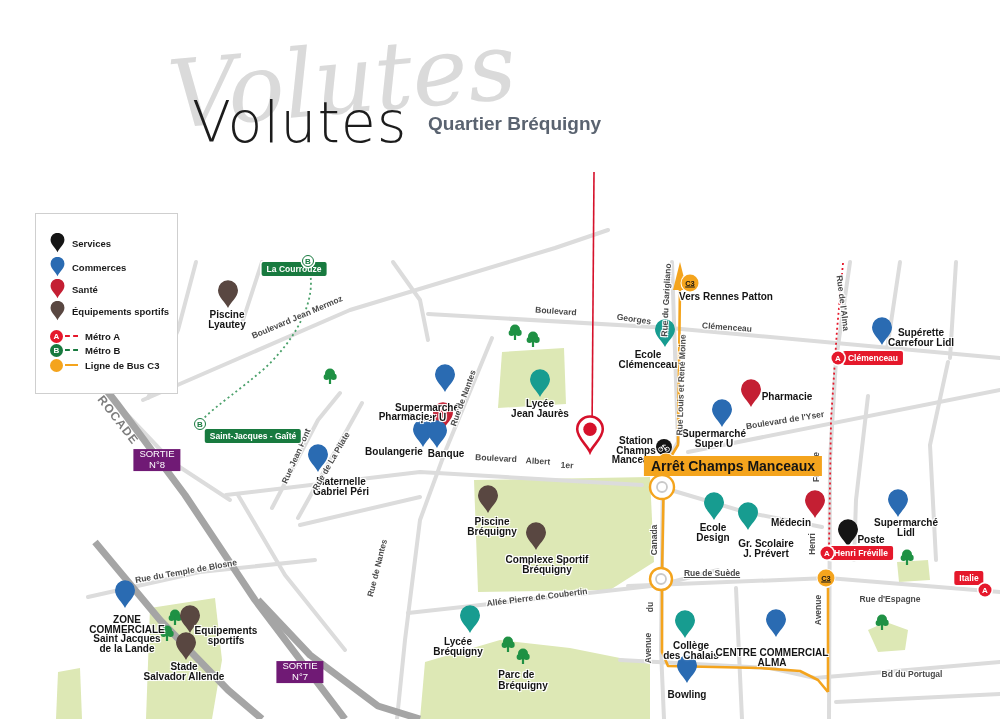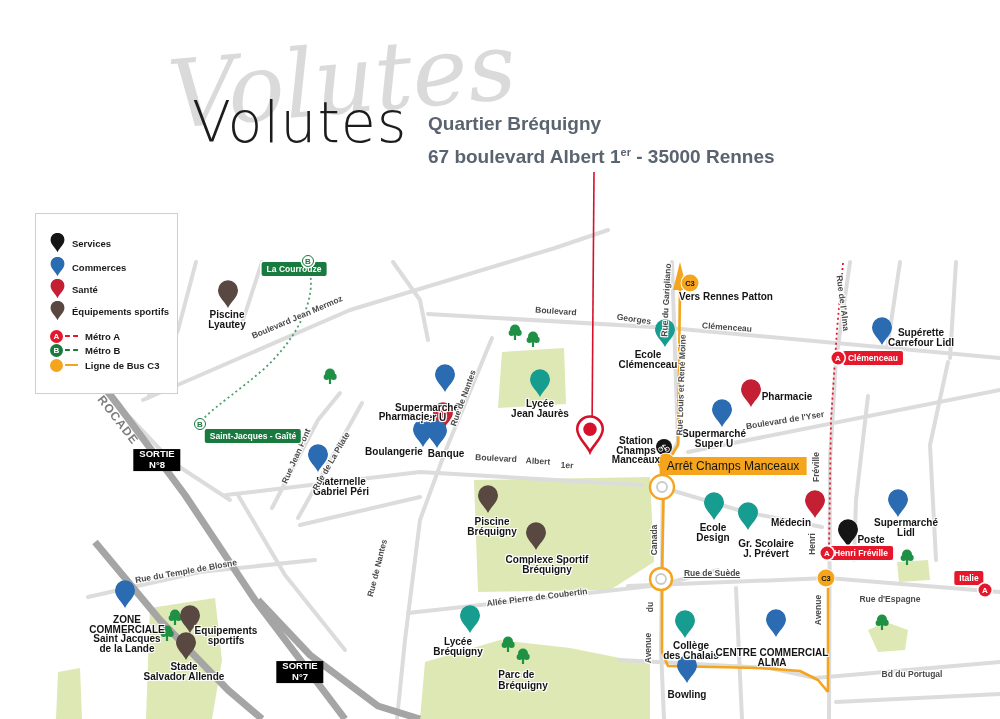--- a/index.html
+++ b/index.html
@@ -15,26 +15,26 @@
   .green{color:#41a048;}
   .vers{position:absolute;transform:translate(-50%,-50%);font-size:10px;font-weight:bold;
         color:#141414;white-space:nowrap;}
   .mbadge{position:absolute;transform:translate(-50%,-50%);font-size:8.5px;font-weight:bold;
           color:#fff;padding:2px 5px;border-radius:2px;white-space:nowrap;box-shadow:0 0 0 1.5px #fff;}
   .mcircle{position:absolute;width:13px;height:13px;border-radius:50%;transform:translate(-50%,-50%);
            font-size:8px;font-weight:bold;display:flex;align-items:center;justify-content:center;
            box-shadow:0 0 0 1.5px #fff;}
   .c3stop{position:absolute;width:17px;height:17px;border-radius:50%;transform:translate(-50%,-50%);
           color:#141414;font-size:7.5px;font-weight:bold;display:flex;align-items:center;
-          justify-content:center;box-shadow:0 0 0 1px #fff;}
-  .exit{position:absolute;transform:translate(-50%,-50%);background:#000000;color:#fff;
-        font-weight:bold;font-size:9.5px;line-height:1.15;text-align:center;padding:0 6px;
+          justify-content:center;box-shadow:0 0 0 1px #fff;text-decoration:underline;}
+  .exit{position:absolute;transform:translate(-50%,-50%);background:#701a75;color:#fff;
+        font-weight:normal;font-size:9.5px;line-height:1.15;text-align:center;padding:0 6px;
         white-space:pre;}
-  .arret{position:absolute;transform:translate(-50%,-50%);color:#141414;font-weight:normal;
-         font-size:12px;padding:2px 7px;white-space:nowrap;}
+  .arret{position:absolute;transform:translate(-50%,-50%);color:#141414;font-weight:bold;
+         font-size:14px;padding:2px 7px;white-space:nowrap;}
   .rocadelab{position:absolute;transform:translate(-50%,-50%) rotate(52deg);font-size:12px;
              font-weight:bold;color:#7d7d7d;letter-spacing:1px;}
   
   #brand-script{position:absolute;left:168px;top:26px;font-family:"DejaVu Serif",serif;
                 font-style:italic;font-size:94px;color:#dadada;transform:rotate(-5deg);
                 white-space:nowrap;}
   #brand{position:absolute;left:192px;top:94px;font-size:57px;font-weight:300;color:#1c1c1c;
          font-family:"DejaVu Sans",sans-serif;letter-spacing:1px;line-height:1;}
   #addr{position:absolute;left:428px;top:110px;color:#5a6370;font-weight:bold;font-size:19px;
         line-height:28px;white-space:nowrap;}
@@ -49,21 +49,20 @@
   .lg-dash{width:13px;height:0;flex:0 0 auto;}
 </style>
 </head>
 <body>
 
 <div id="stage">
   <div id="brand-script">Volutes</div>
   <div id="brand">Volutes</div>
   <div id="addr">
     <div>Quartier Bréquigny</div>
-    <div><span>67 boulevard Albert 1</span><sup>er</sup><span> - 35000 Rennes</span></div>
   </div>
 
   <svg id="map-svg" width="1000" height="719" viewBox="0 0 1000 719">
       <polygon points="502,352 564,348 566,404 498,408" fill="#dde8b5"></polygon>
       <polygon points="474,480 650,477 654,562 610,590 478,592" fill="#dde8b5"></polygon>
       <polygon points="425,662 500,640 570,648 650,664 650,719 420,719" fill="#dde8b5"></polygon>
       <polygon points="150,608 215,598 222,660 212,719 146,719" fill="#dde8b5"></polygon>
       <polygon points="58,672 80,668 82,719 56,719" fill="#dde8b5"></polygon>
       <polygon points="897,562 928,560 930,580 899,582" fill="#dde8b5"></polygon>
       <polygon points="868,630 886,622 908,630 905,650 878,652" fill="#dde8b5"></polygon>

